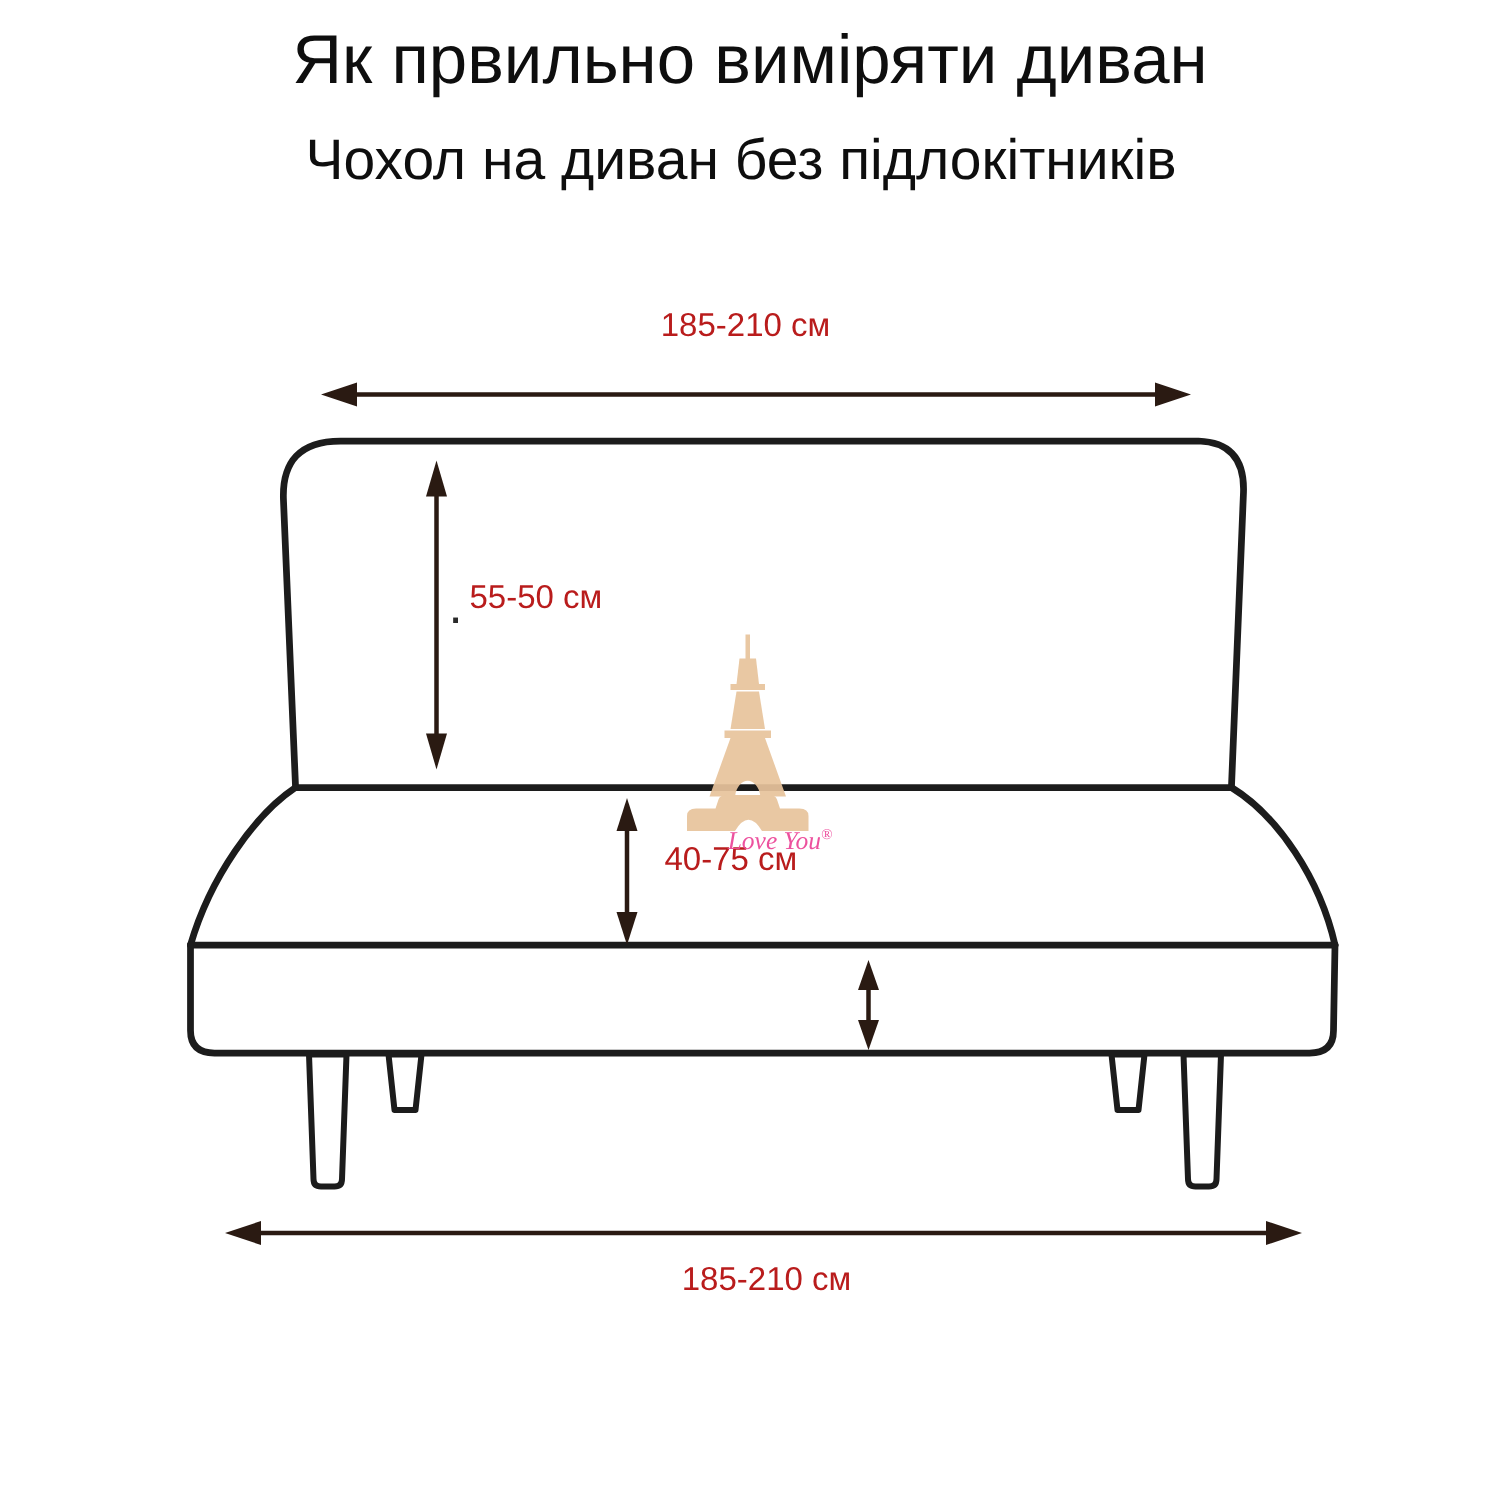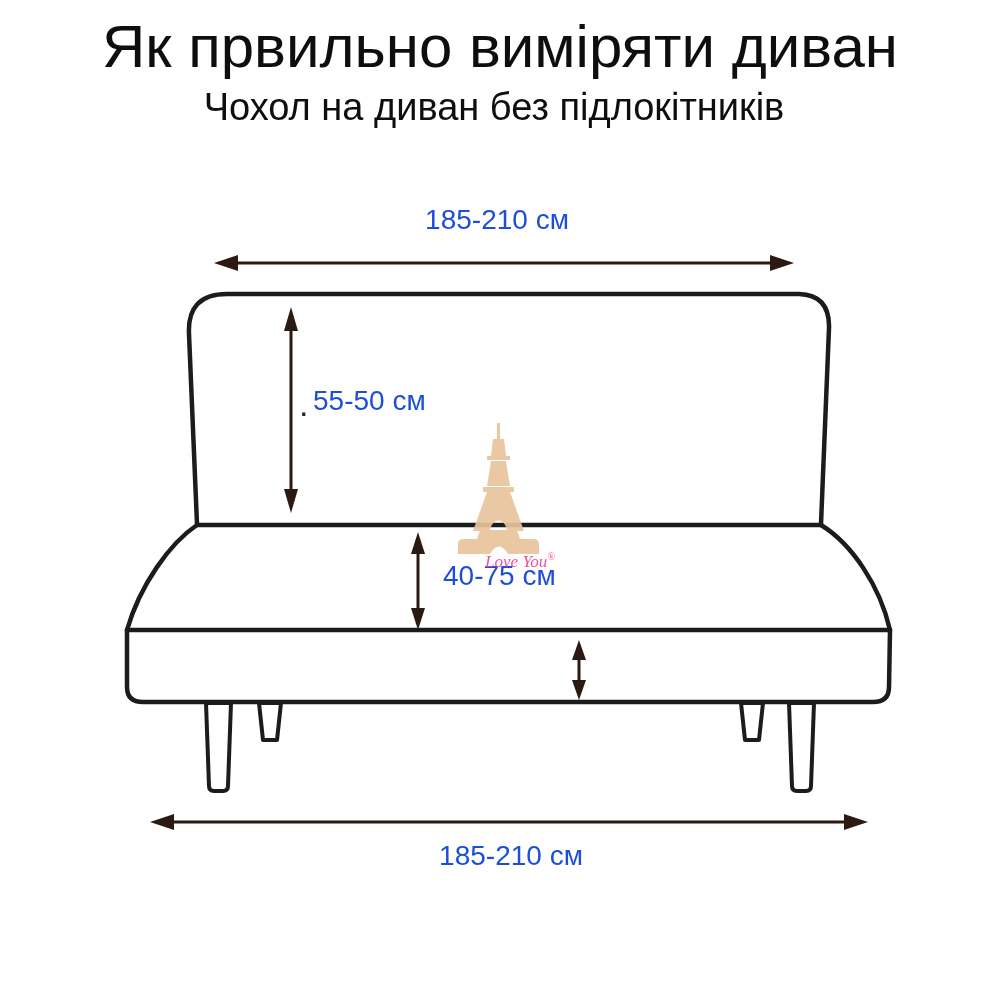--- a/index.html
+++ b/index.html
@@ -16,21 +16,21 @@
     width: 1000px;
     height: 1000px;
     background: #ffffff;
   }
   .title {
     position: absolute;
     top: 12px;
     left: 0;
     width: 1000px;
     text-align: center;
-    font-size: 60px;
+    font-size: 46px;
     font-weight: 500;
     color: #0e0e0e;
     letter-spacing: 0px;
     white-space: nowrap;
   }
   .subtitle {
     position: absolute;
     top: 86px;
     left: 0;
     width: 988px;
@@ -42,22 +42,22 @@
   }
   svg.diagram {
     position: absolute;
     left: 0;
     top: 0;
     z-index: 1;
   }
   .measure-label {
     position: absolute;
     z-index: 2;
-    font-size: 28px;
-    color: #1d4ed8;
+    font-size: 22px;
+    color: #b91c1c;
     white-space: nowrap;
   }
   .label-top-width    { left: 397px; top: 204px; width: 200px; text-align: center; }
   .label-back-height  { left: 313px; top: 385px; }
   .label-seat-height  { left: 443px; top: 560px; }
   .label-base-height  { left: 603px; top: 650px; }
   .label-bottom-width { left: 411px; top: 840px; width: 200px; text-align: center; }
   .stray-dot {
     position: absolute;
     z-index: 2;

